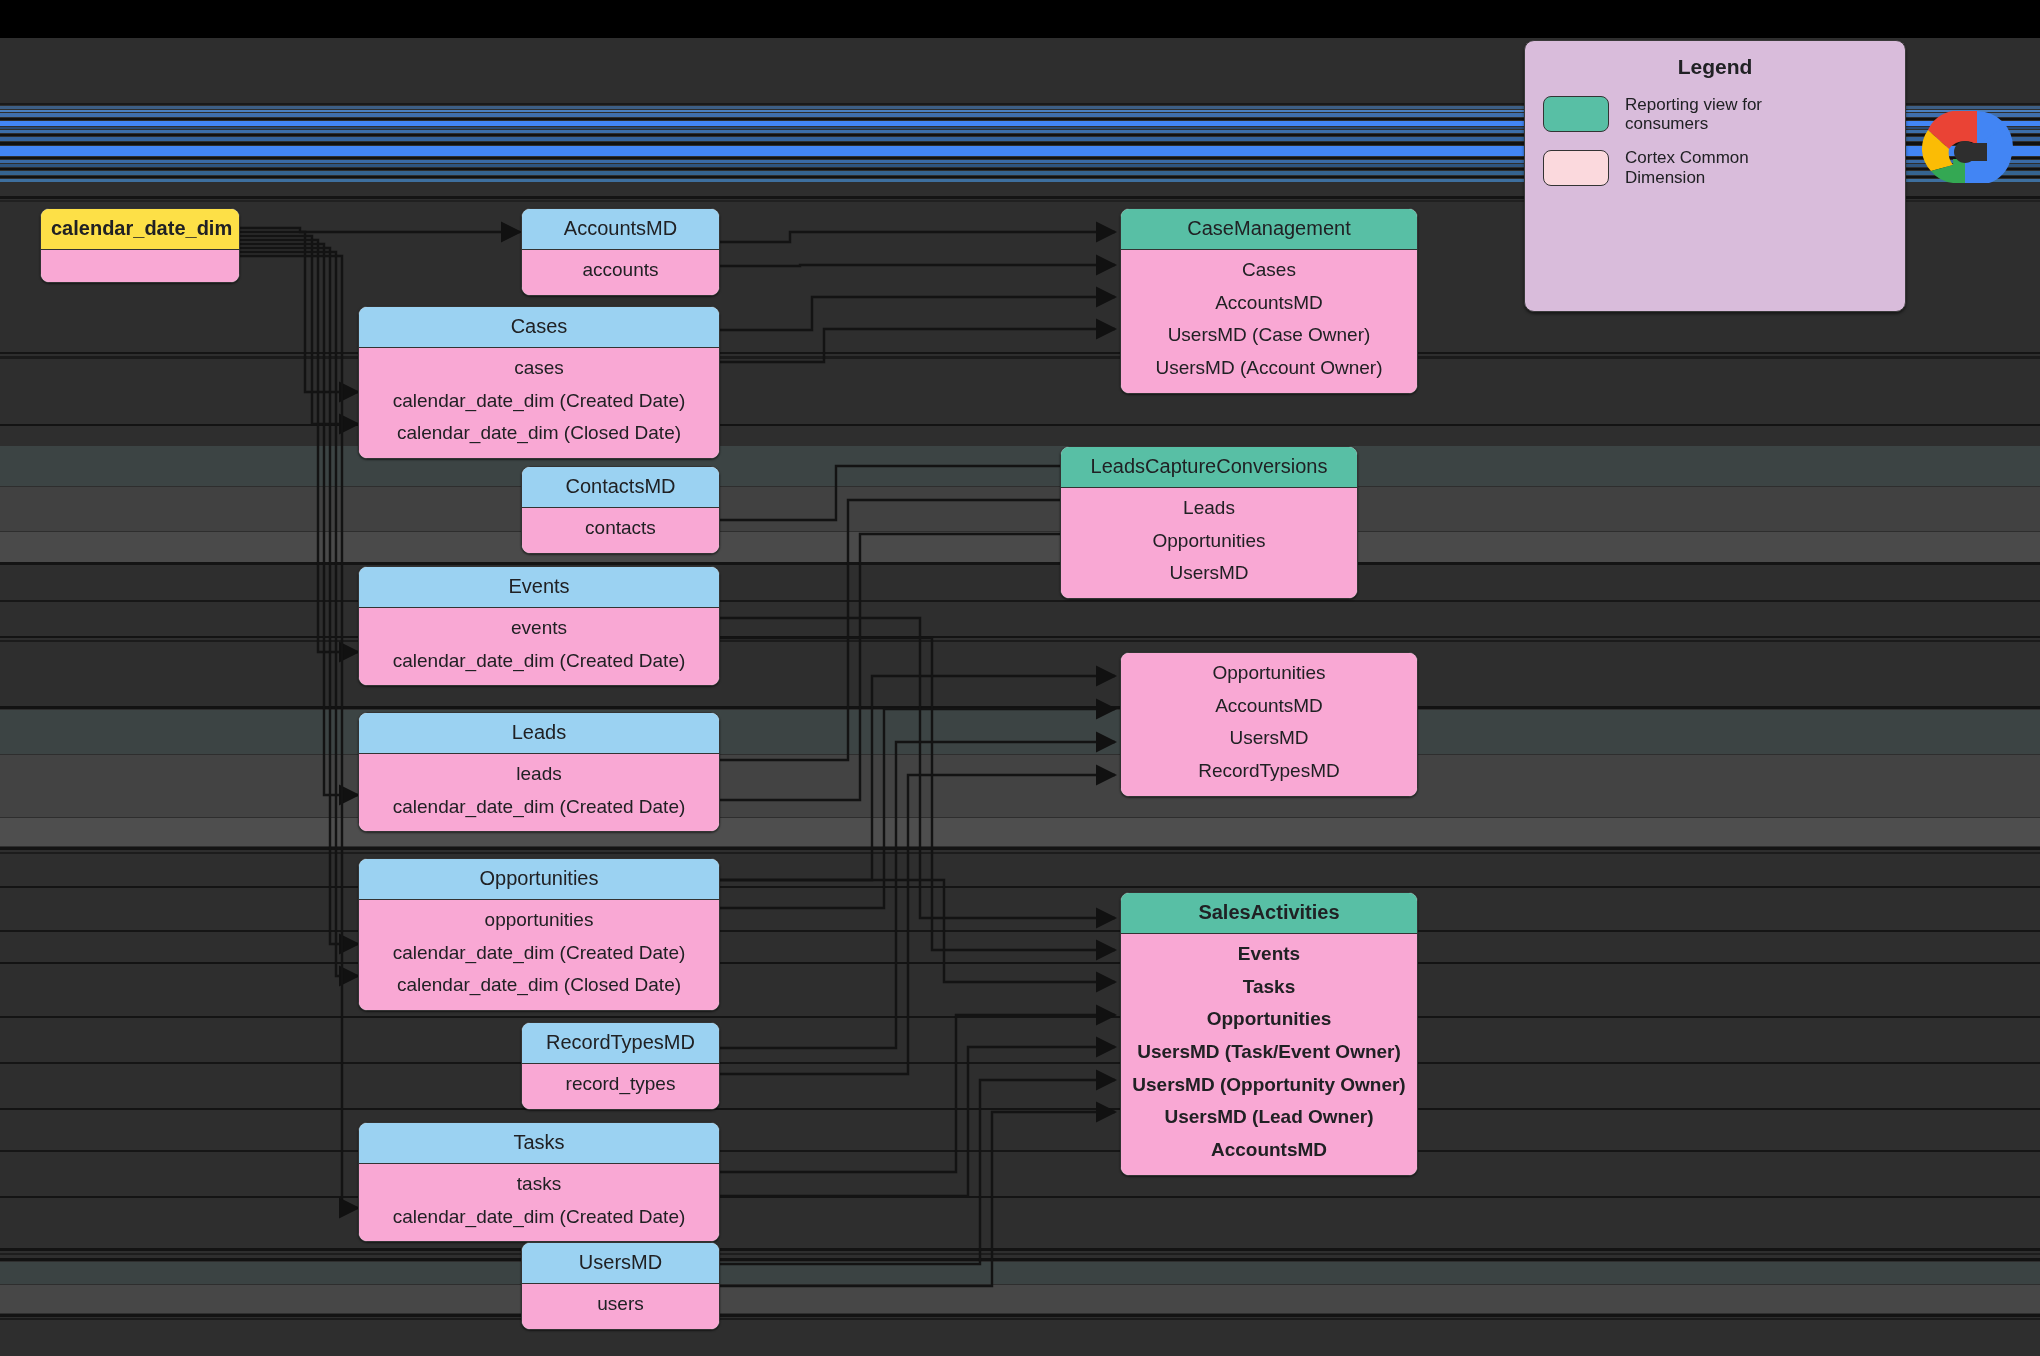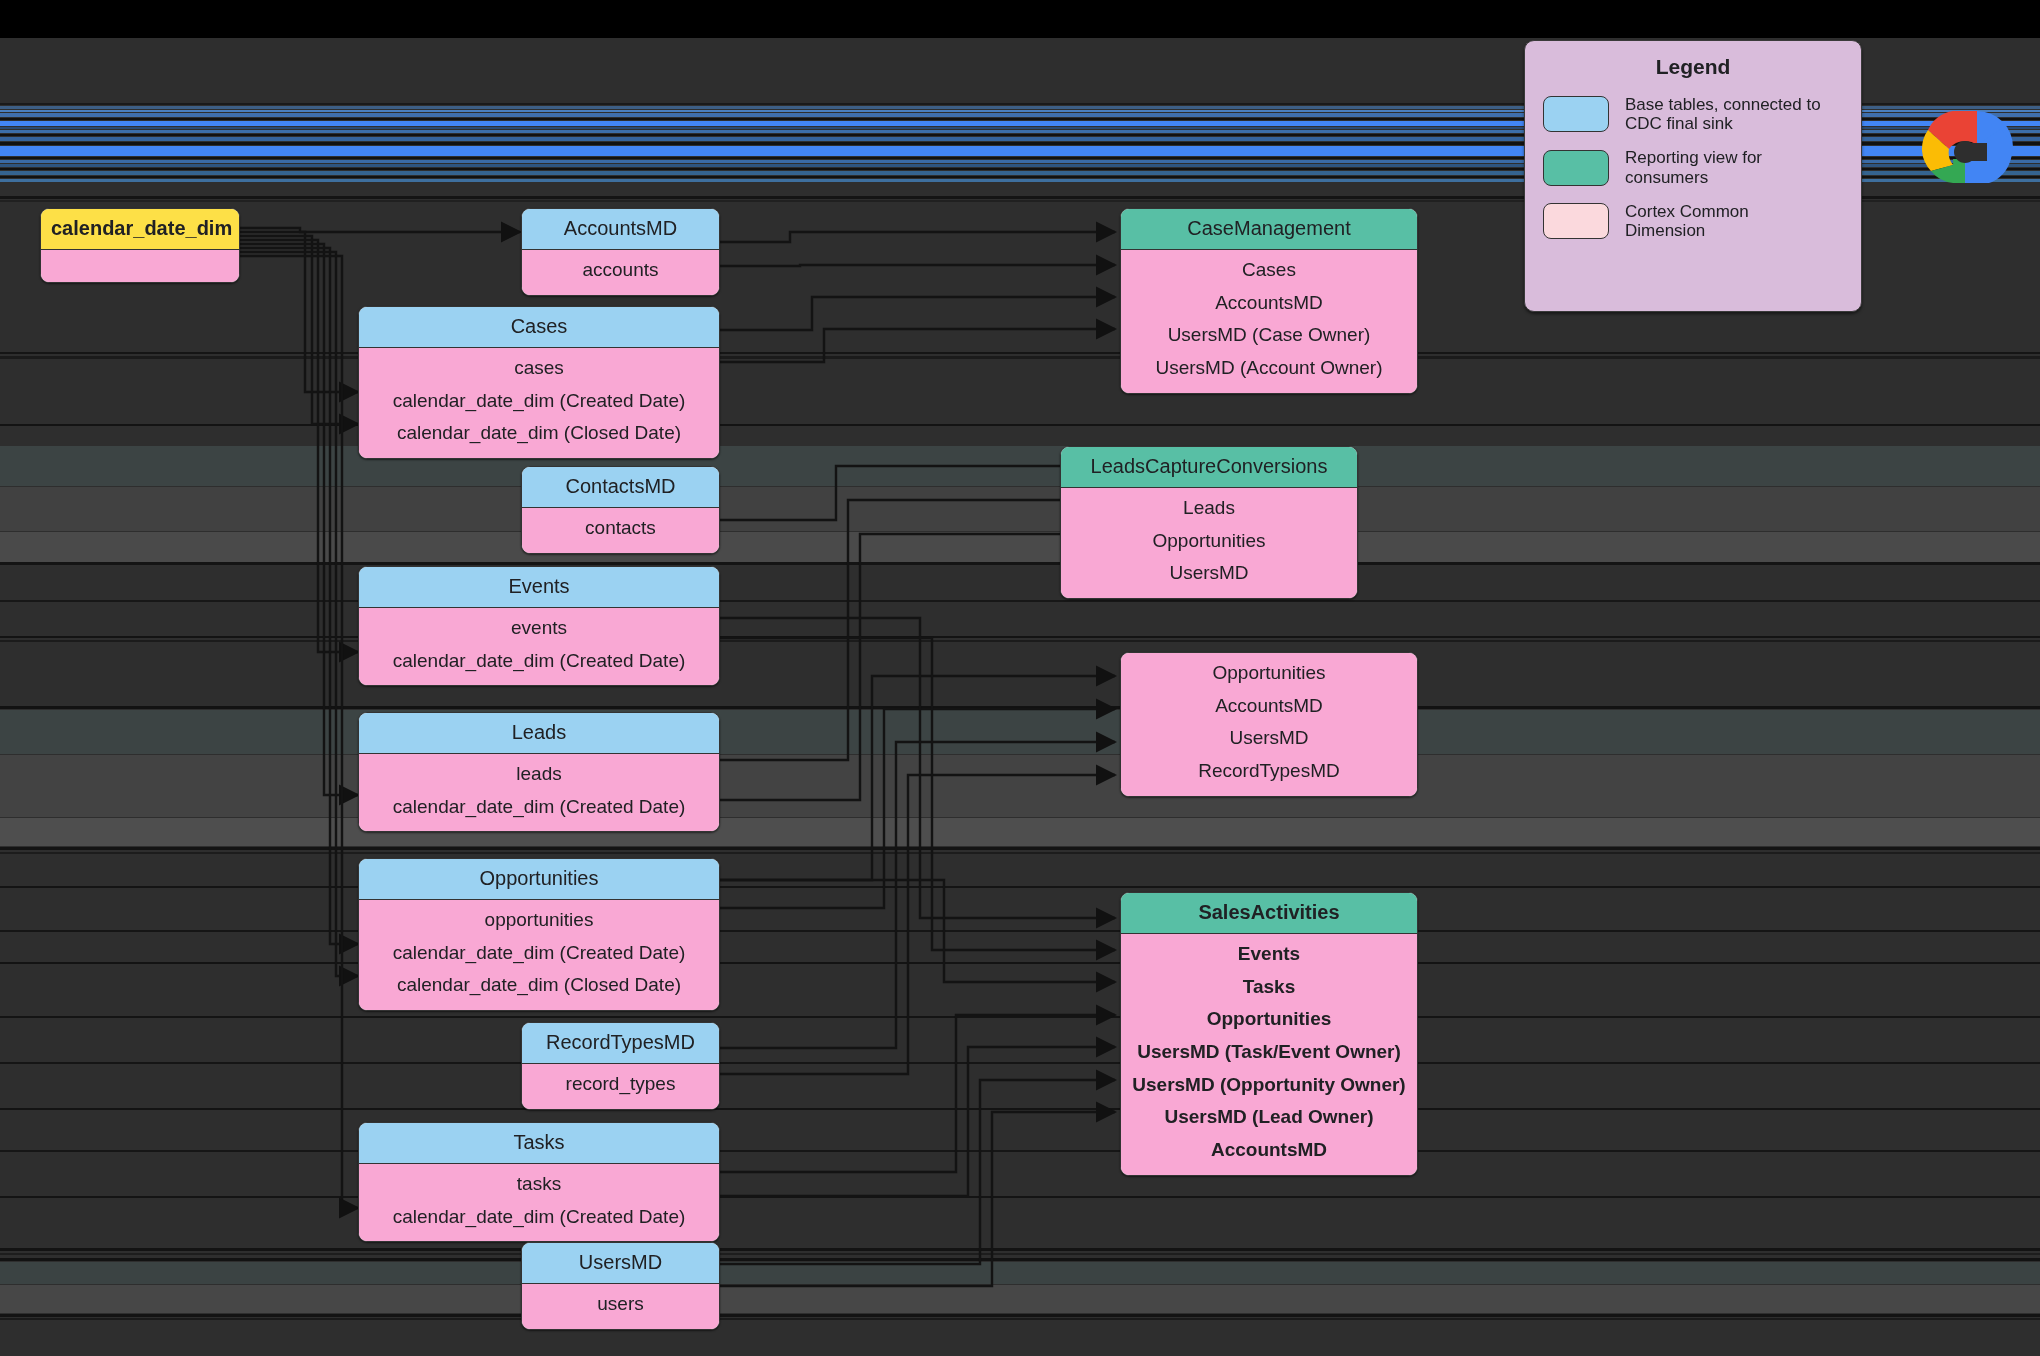--- a/index.html
+++ b/index.html
@@ -51,21 +51,21 @@
   }
   .node.empty .body { min-height: 32px; padding: 0; }
   .hdr.base     { background: #9bd2f2; }
   .hdr.report   { background: #58bfa5; }
   .hdr.cortex   { background: #fde047; font-weight: bold; }
 
   
   #legend {
     position: absolute;
     left: 1524px; top: 40px;
-    width: 338px; height: 272px;
+    width: 382px; height: 272px;
     background: #d9bcdb;
     border: 1px solid #3a3a3a;
     border-radius: 10px;
     box-shadow: 0 2px 3px rgba(0,0,0,0.5);
     padding: 14px 18px 10px 18px;
   }
   #legend .title {
     text-align: center;
     font-size: 21px;
     font-weight: bold;
@@ -298,24 +298,20 @@
           <div class="row">UsersMD (Lead Owner)</div>
           <div class="row">AccountsMD</div>
         </div>
       </div>
     </div>
 
   <div id="legend">
     <div class="title">Legend</div>
     <div id="legend-rows">
         <div class="lg-row">
-          <div class="lg-sw base"></div>
-          <div class="lg-txt">Base tables, connected to CDC final sink</div>
-        </div>
-        <div class="lg-row">
           <div class="lg-sw report"></div>
           <div class="lg-txt">Reporting view for consumers</div>
         </div>
         <div class="lg-row">
           <div class="lg-sw cortex"></div>
           <div class="lg-txt">Cortex Common Dimension</div>
         </div>
       </div>
   </div>
 

